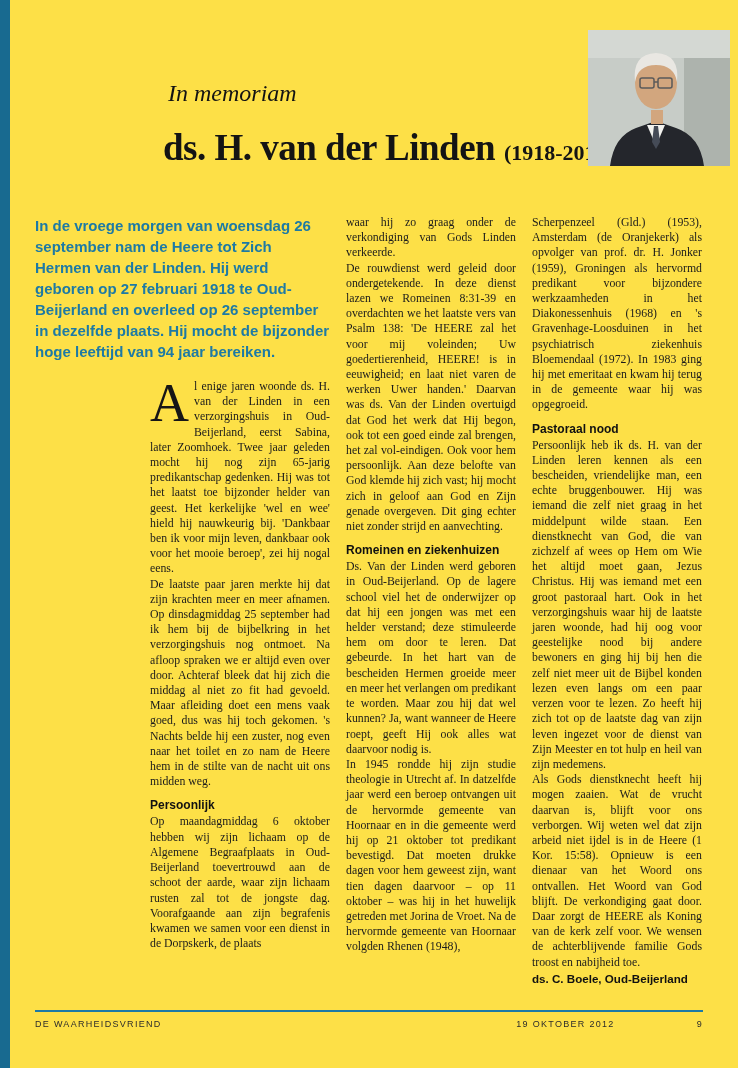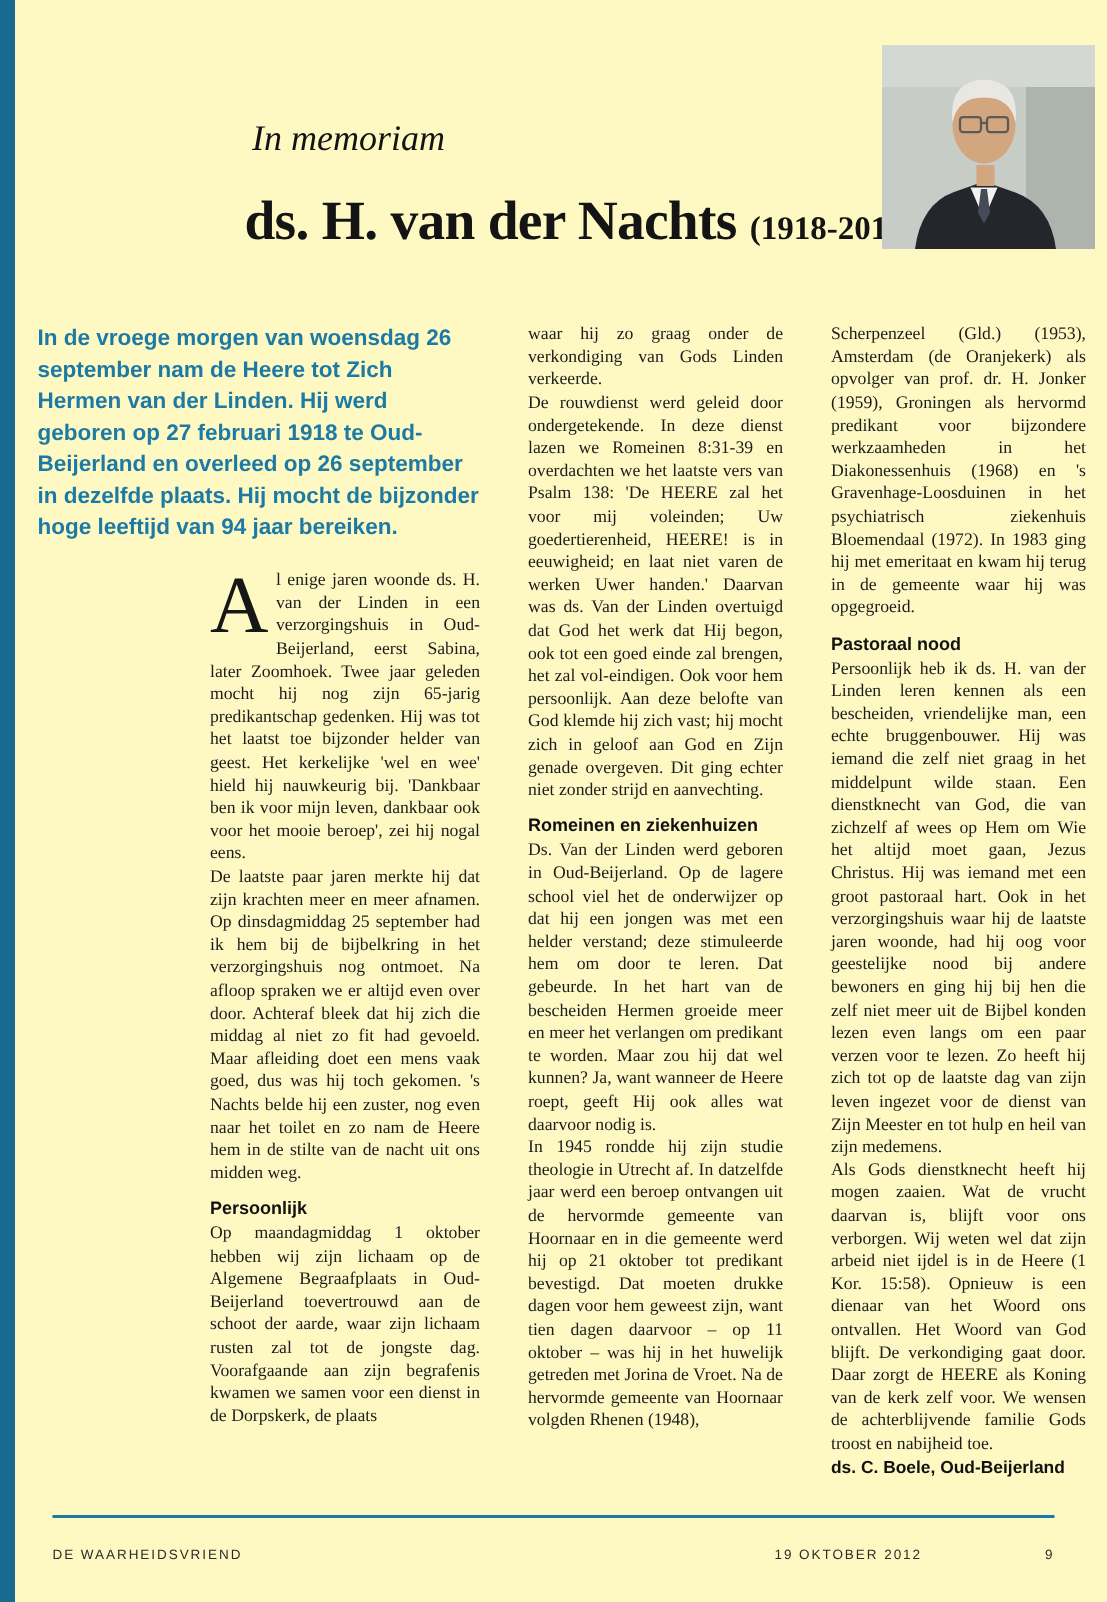--- a/index.html
+++ b/index.html
@@ -1,71 +1,71 @@
 <!DOCTYPE html>
 <html lang="nl"><head>
 <meta charset="utf-8">
 <style>
   * { margin:0; padding:0; box-sizing:border-box; }
   html, body { width:738px; height:1068px; }
   body { background:#ffffff; font-family:"Liberation Serif", serif; overflow:hidden; }
 
-  .page { position:relative; width:738px; height:1068px; background:#fef9c3; }
+  .page { position:relative; width:738px; height:1068px; background:#fde047; }
 
   .leftbar { position:absolute; left:0; top:0; width:10px; height:1068px; background:#186a90; }
 
   
   .header { position:relative; height:215px; }
   .kicker { position:absolute; left:168px; top:80px;
             font-family:"Liberation Serif", serif; font-style:italic;
             font-size:24px; color:#131313; }
   .title  { position:absolute; left:163px; top:126px;
             font-family:"Liberation Serif", serif; font-weight:700;
             font-size:37px; color:#141414; letter-spacing:-0.5px; white-space:nowrap; }
   .title .years { font-size:22px; letter-spacing:0; }
   .photo  { position:absolute; top:30px; right:8px; width:142px; height:136px; overflow:hidden; }
 
   
-  .content { display:flex; gap:32px; padding:0 25px; height:797px; overflow:hidden; }
+  .content { display:flex; gap:16px; padding:0 35px; height:797px; overflow:hidden; }
   .colA { flex:0 0 295px; width:295px; }
   .colB, .colC { flex:0 0 170px; width:170px; }
 
   .lead { font-family:"Liberation Sans", sans-serif; font-weight:700;
           font-size:15px; line-height:21px; color:#1d7aa5; margin-bottom:17px; }
 
   .col1body { margin-left:115px; }
 
   .body-p { font-size:11.8px; line-height:15.2px; text-align:justify;
             color:#1b1b1b; hyphens:auto; }
   .subhead { font-family:"Liberation Sans", sans-serif; font-weight:700;
              font-size:12px; color:#111; margin-top:9px; margin-bottom:2px; }
   .dropcap { float:left; font-family:"Liberation Serif", serif;
              font-size:54px; line-height:43px; padding:3px 5px 0 0; color:#161616; }
   .byline { font-family:"Liberation Sans", sans-serif; font-weight:700;
             font-size:11.6px; text-align:left; margin-top:2px; color:#111; }
 
   
   .footer { position:absolute; left:35px; right:35px; top:1010px;
-            border-top:2px solid #1d7aa5; padding-top:19px;
+            border-top:2px solid #1d7aa5; padding-top:7px;
             display:flex; align-items:baseline;
             font-family:"Liberation Sans", sans-serif; font-size:9px;
             letter-spacing:1.3px; color:#2b2b2b;justify-content:center; }
   .f-date { margin-left:auto; }
   .f-page { margin-left:82px; }
 </style>
 </head>
 <body>
 
 <div class="page">
 
   <div class="leftbar"></div>
 
   <div class="header">
     <div class="kicker">In memoriam</div>
-    <h1 class="title"><span>ds. H. van der Nachts</span> <span class="years">(1918-2012)</span></h1>
+    <h1 class="title"><span>ds. H. van der Linden</span> <span class="years">(1918-2012)</span></h1>
     <div class="photo">
       <svg width="142" height="136" viewBox="0 0 142 136">
         <rect width="142" height="136" fill="#c7ccc7"></rect>
         <rect x="96" width="46" height="136" fill="#adb3ad"></rect>
         <rect y="0" width="142" height="28" fill="#d4d8d3"></rect>
         <path d="M22 136 Q26 106 48 98 L68 91 88 98 Q112 106 116 136 Z" fill="#24262c"></path>
         <polygon points="59,95 77,95 68,116" fill="#f2f2ef"></polygon>
         <polygon points="66,96 70,96 72,112 68,119 64,112" fill="#454b57"></polygon>
         <rect x="63" y="80" width="12" height="14" fill="#d2a67e"></rect>
         <ellipse cx="68" cy="53" rx="21" ry="26" fill="#d2a67e"></ellipse>
@@ -78,21 +78,21 @@
   </div>
 
   <div class="content">
 
     <div class="colA">
       <p class="lead">In de vroege morgen van woensdag 26 september nam de Heere tot Zich Hermen van der Linden. Hij werd geboren op 27 februari 1918 te Oud-Beijerland en overleed op 26 september in dezelfde plaats. Hij mocht de bijzonder hoge leeftijd van 94 jaar bereiken.</p>
       <div class="col1body">
         <p class="body-p"><span class="dropcap">A</span><span>l enige jaren woonde ds. H. van der Linden in een verzorgingshuis in Oud-Beijerland, eerst Sabina, later Zoomhoek. Twee jaar geleden mocht hij nog zijn 65-jarig predikantschap gedenken. Hij was tot het laatst toe bijzonder helder van geest. Het kerkelijke 'wel en wee' hield hij nauwkeurig bij. 'Dankbaar ben ik voor mijn leven, dankbaar ook voor het mooie beroep', zei hij nogal eens.</span></p>
         <p class="body-p">De laatste paar jaren merkte hij dat zijn krachten meer en meer afnamen. Op dinsdagmiddag 25 september had ik hem bij de bijbelkring in het verzorgingshuis nog ontmoet. Na afloop spraken we er altijd even over door. Achteraf bleek dat hij zich die middag al niet zo fit had gevoeld. Maar afleiding doet een mens vaak goed, dus was hij toch gekomen. 's Nachts belde hij een zuster, nog even naar het toilet en zo nam de Heere hem in de stilte van de nacht uit ons midden weg.</p>
         <h2 class="subhead">Persoonlijk</h2>
-        <p class="body-p">Op maandagmiddag 1 oktober hebben wij zijn lichaam op de Algemene Begraafplaats in Oud-Beijerland toevertrouwd aan de schoot der aarde, waar zijn lichaam rusten zal tot de jongste dag. Voorafgaande aan zijn begrafenis kwamen we samen voor een dienst in de Dorpskerk, de plaats</p>
+        <p class="body-p">Op maandagmiddag 6 oktober hebben wij zijn lichaam op de Algemene Begraafplaats in Oud-Beijerland toevertrouwd aan de schoot der aarde, waar zijn lichaam rusten zal tot de jongste dag. Voorafgaande aan zijn begrafenis kwamen we samen voor een dienst in de Dorpskerk, de plaats</p>
       </div>
     </div>
 
     <div class="colB">
       <p class="body-p">waar hij zo graag onder de verkondiging van Gods Linden verkeerde.</p>
       <p class="body-p">De rouwdienst werd geleid door ondergetekende. In deze dienst lazen we Romeinen 8:31-39 en overdachten we het laatste vers van Psalm 138: 'De HEERE zal het voor mij voleinden; Uw goedertierenheid, HEERE! is in eeuwigheid; en laat niet varen de werken Uwer handen.' Daarvan was ds. Van der Linden overtuigd dat God het werk dat Hij begon, ook tot een goed einde zal brengen, het zal vol-eindigen. Ook voor hem persoonlijk. Aan deze belofte van God klemde hij zich vast; hij mocht zich in geloof aan God en Zijn genade overgeven. Dit ging echter niet zonder strijd en aanvechting.</p>
       <h2 class="subhead">Romeinen en ziekenhuizen</h2>
       <p class="body-p">Ds. Van der Linden werd geboren in Oud-Beijerland. Op de lagere school viel het de onderwijzer op dat hij een jongen was met een helder verstand; deze stimuleerde hem om door te leren. Dat gebeurde. In het hart van de bescheiden Hermen groeide meer en meer het verlangen om predikant te worden. Maar zou hij dat wel kunnen? Ja, want wanneer de Heere roept, geeft Hij ook alles wat daarvoor nodig is.</p>
       <p class="body-p">In 1945 rondde hij zijn studie theologie in Utrecht af. In datzelfde jaar werd een beroep ontvangen uit de hervormde gemeente van Hoornaar en in die gemeente werd hij op 21 oktober tot predikant bevestigd. Dat moeten drukke dagen voor hem geweest zijn, want tien dagen daarvoor – op 11 oktober – was hij in het huwelijk getreden met Jorina de Vroet. Na de hervormde gemeente van Hoornaar volgden Rhenen (1948),</p>
     </div>

